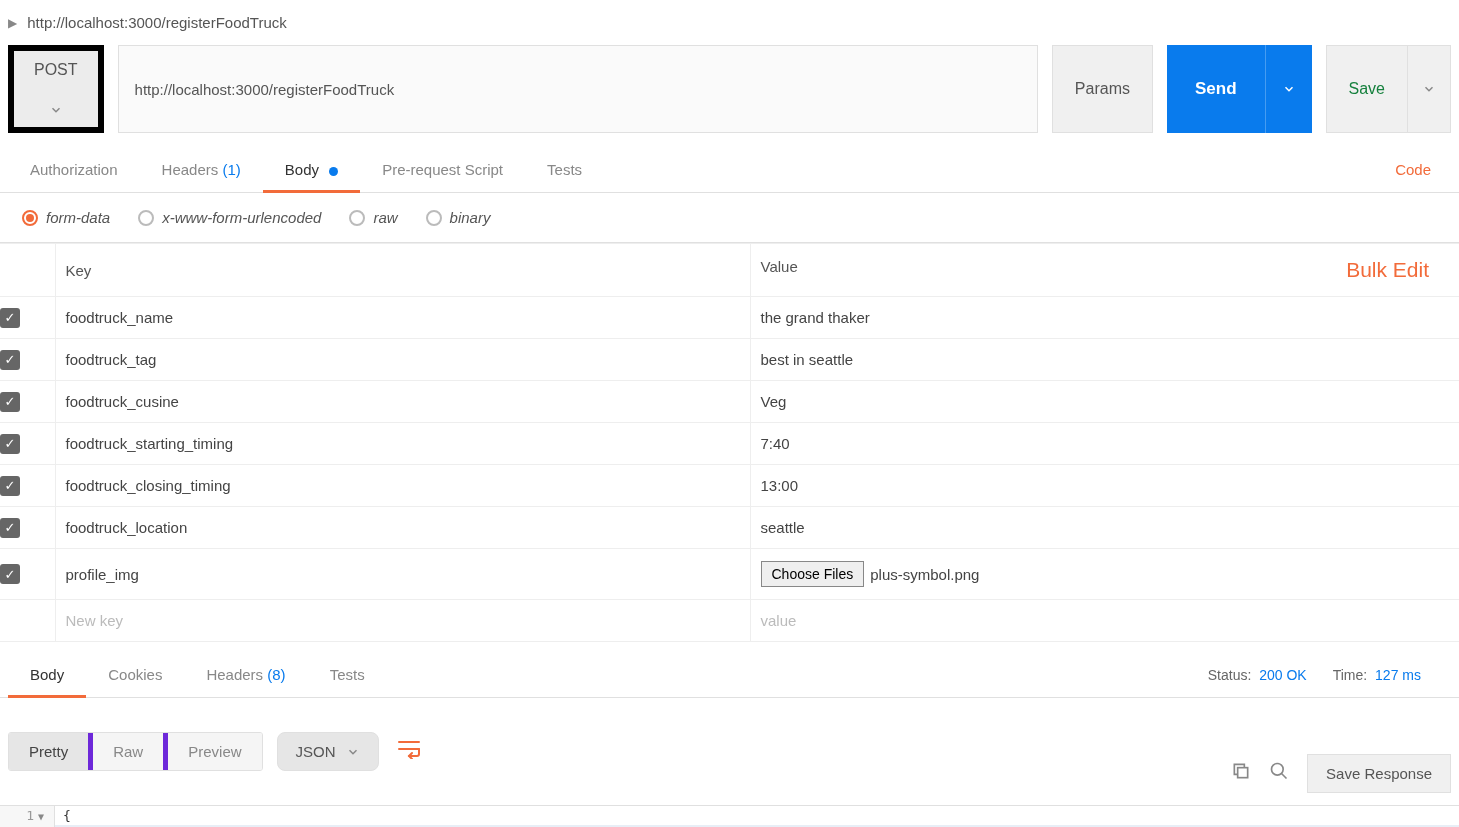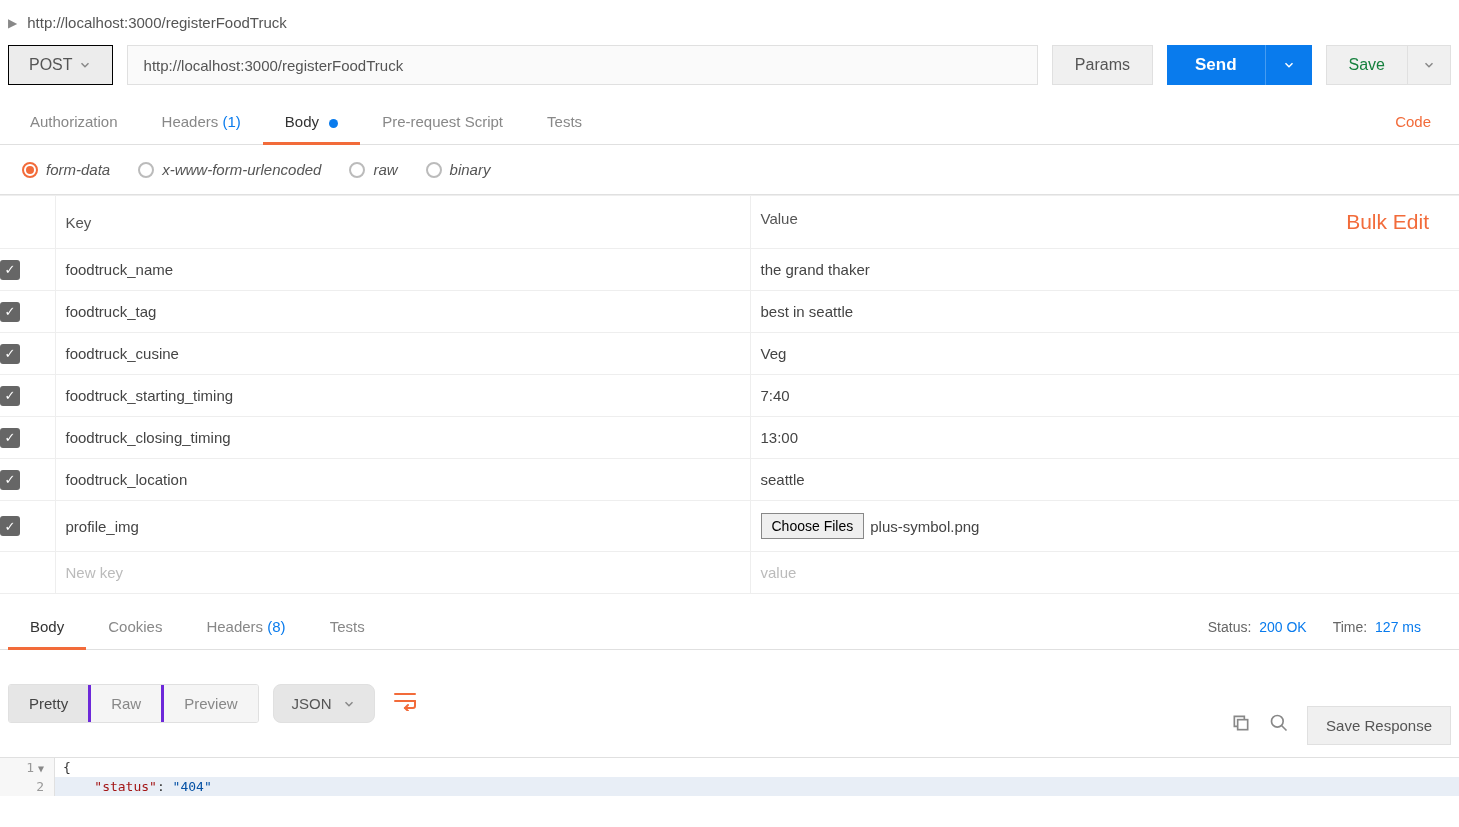--- a/index.html
+++ b/index.html
@@ -2,21 +2,21 @@
 <html><head>
 <meta charset="utf-8">
 <style>
 * { box-sizing: border-box; margin: 0; padding: 0; }
 body { font-family: -apple-system, BlinkMacSystemFont, "Segoe UI", Helvetica, Arial, sans-serif; font-size: 14px; color: #333; background: #fff; }
 
 .breadcrumb { padding: 14px 8px; display: flex; align-items: center; gap: 10px; font-size: 15px; color: #555; }
 .breadcrumb .arrow { color: #888; font-size: 12px; }
 
 .request-bar { display: flex; gap: 14px; padding: 0 8px 14px 8px; align-items: stretch; }
-.method-select { display: flex; align-items: center; gap: 5px; background: #ececec; border: 1px solid #000000; padding: 10px 20px; font-size: 16px; color: #555; cursor: pointer; }
+.method-select { display: flex; align-items: center; gap: 24px; background: #ececec; border: 6px solid #000000; padding: 10px 20px; font-size: 16px; color: #555; cursor: pointer; flex-direction: column; }
 .url-input { flex: 1; border: 1px solid #e0e0e0; background: #fafafa; padding: 10px 16px; font-size: 15px; color: #555; outline: none; }
 .params-btn { background: #f0f0f0; border: 1px solid #e0e0e0; padding: 10px 22px; font-size: 16px; color: #555; cursor: pointer; }
 .send-group { display: flex; }
 .send-btn { background: #097bed; color: #fff; border: none; padding: 10px 28px; font-size: 17px; font-weight: 600; cursor: pointer; }
 .send-dropdown { background: #097bed; color: #fff; border: none; border-left: 1px solid rgba(255,255,255,0.25); padding: 10px 16px; cursor: pointer; display: flex; align-items: center; }
 .save-group { display: flex; }
 .save-btn { background: #f0f0f0; border: 1px solid #e0e0e0; padding: 10px 22px; font-size: 16px; color: #15803d; cursor: pointer; }
 .save-dropdown { background: #f0f0f0; border: 1px solid #e0e0e0; border-left: none; padding: 10px 14px; cursor: pointer; display: flex; align-items: center; color: #888; }
 
 .tabs-row { display: flex; align-items: center; border-bottom: 1px solid #e0e0e0; padding: 0 8px; position: relative; }
@@ -49,21 +49,21 @@
 .response-tabs { display: flex; align-items: center; padding: 0 8px; border-bottom: 1px solid #e0e0e0; margin-top: 10px; }
 .rtab { padding: 14px 22px; font-size: 15px; color: #888; cursor: pointer; position: relative; }
 .rtab.active { color: #333; }
 .rtab.active::after { content: ""; position: absolute; left: 0; right: 0; bottom: -1px; height: 3px; background: #f26b3a; }
 .rtab .count { color: #097bed; }
 .status-area { margin-left: auto; display: flex; gap: 26px; padding-right: 30px; font-size: 14px; color: #666; }
 .status-area .val { color: #097bed; margin-left: 4px; }
 
 .response-toolbar { display: flex; align-items: center; gap: 14px; padding: 12px 8px; }
 .toggle-group { display: flex; border: 1px solid #e0e0e0; border-radius: 3px; overflow: hidden; }
-.toggle-btn { background: #f5f5f5; border: none; border-right: 3px solid #6d28d9; padding: 10px 20px; font-size: 15px; color: #888; cursor: pointer; }
+.toggle-btn { background: #f5f5f5; border: none; border-right: 5px solid #6d28d9; padding: 10px 20px; font-size: 15px; color: #888; cursor: pointer; }
 .toggle-btn:last-child { border-right: none; }
 .toggle-btn.active { background: #e6e6e6; color: #444; }
 .format-select { display: flex; align-items: center; gap: 10px; background: #e6e6e6; border: 1px solid #e0e0e0; border-radius: 8px; padding: 10px 18px; font-size: 15px; color: #555; cursor: pointer; }
 .wrap-icon { color: #f26b3a; font-size: 22px; cursor: pointer; padding: 4px; }
 .toolbar-right { margin-left: auto; display: flex; align-items: center; gap: 18px; margin-top: 44px; }
 .icon-btn { color: #888; cursor: pointer; font-size: 20px; }
 .save-response-btn { background: #f0f0f0; border: 1px solid #e0e0e0; padding: 10px 18px; font-size: 15px; color: #555; cursor: pointer; }
 
 .code-area { border-top: 1px solid #e0e0e0; font-family: Consolas, Monaco, monospace; font-size: 13px; }
 .code-line { display: flex; }

